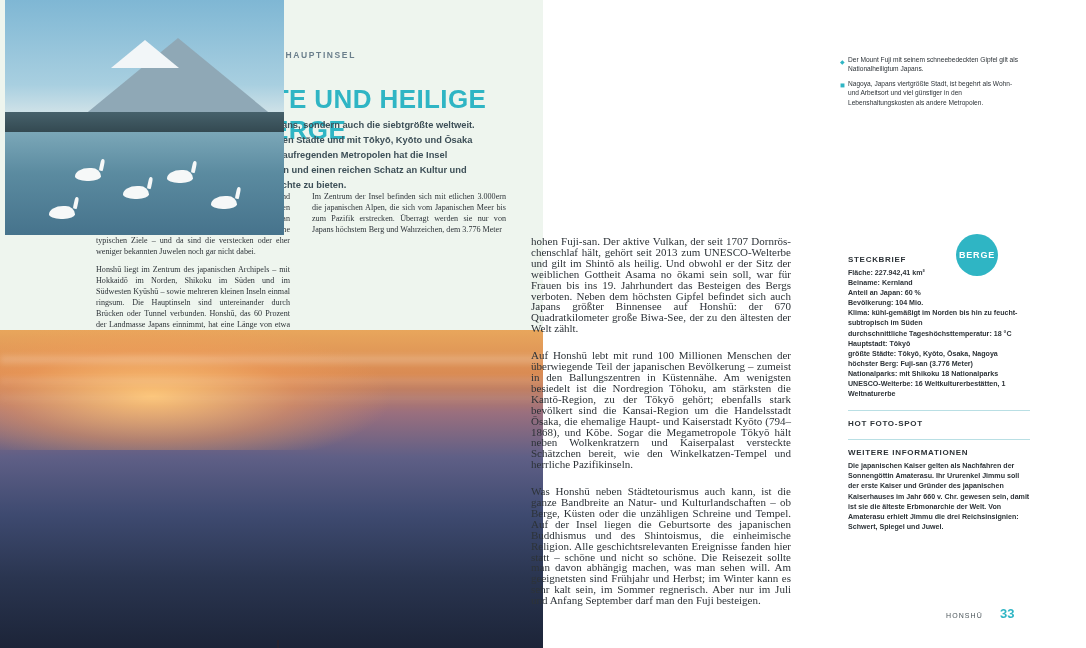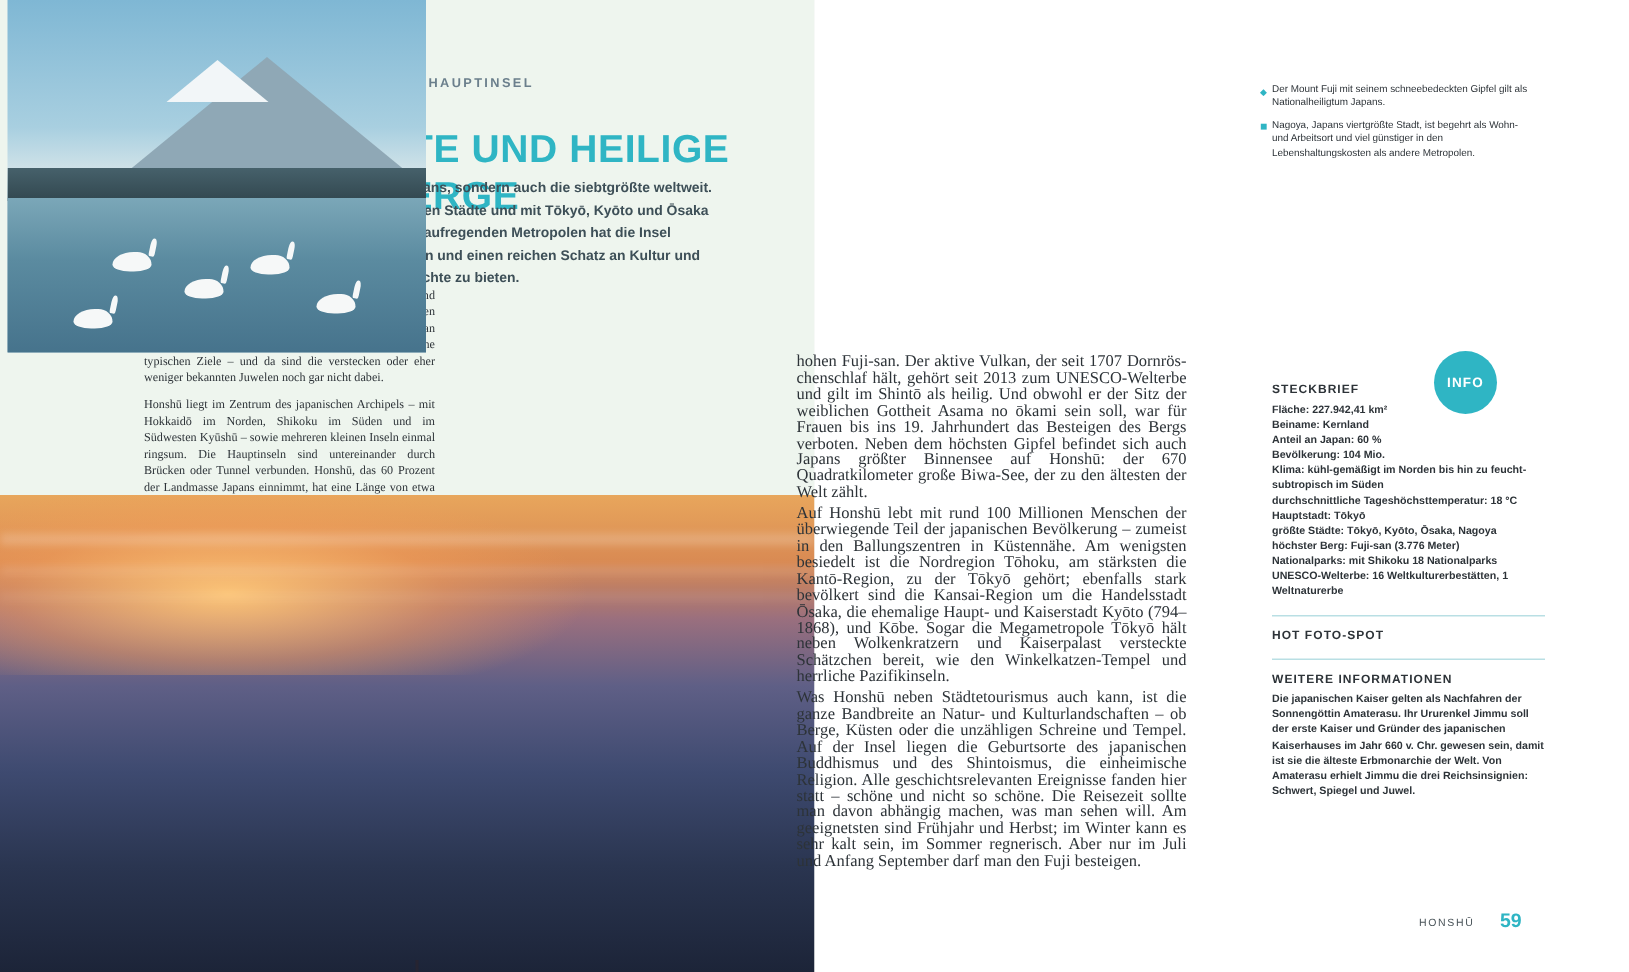--- a/index.html
+++ b/index.html
@@ -162,21 +162,21 @@
 
   .right-text {
     position: absolute; left: 531px; top: 236px;
     width: 260px;
   }
   .right-text p {
     font-size: 11px; line-height: 10.9px;
     color: #2d3338; text-align: justify;
     hyphens: auto;
   }
-  .right-text p + p { margin-top: 3px; }
+  .right-text p + p { margin-top: 16px; }
 
   
   .info-badge {
     position: absolute; left: 1x; top: 236px;
     width: 42px; height: 42px;
     border-radius: 50%;
     background: #2fb5c4;
     color: #fff;
     font-family: "Liberation Sans", sans-serif;
     font-size: 9px; font-weight: bold;
@@ -231,20 +231,23 @@
   <div class="left-page">
 
     <div class="kicker">HONSHŪ – DIE HAUPTINSEL</div>
     <div class="headline">MEGA-STÄDTE UND HEILIGE BERGE</div>
     <div class="standfirst">Sie ist nicht nur die größte Insel Japans, sondern auch die siebtgrößte weltweit. Auf Honshū befinden sich die meisten Städte und mit Tōkyō, Kyōto und Ōsaka auch die größten. Neben dem aufregenden Metropolen hat die Insel atemberaubende Naturlandschaften und einen reichen Schatz an Kultur und Geschichte zu bieten.</div>
 
     <div class="body-cols">
       <div class="body-col">
         <p class="dropcap-para"><span class="dropcap">F</span><span>ür die meisten sind die Hauptinsel und das Land Japan gleichbedeutend miteinander und deswegen favorisiert ein Großteil der Reisenden Honshū. Man braucht aber allein zwei bis drei Wochen für seine typischen Ziele – und da sind die verstecken oder eher weniger bekannten Juwelen noch gar nicht dabei.</span></p>
         <p>Honshū liegt im Zentrum des japanischen Archipels – mit Hokkaidō im Norden, Shikoku im Süden und im Südwesten Kyūshū – sowie mehreren kleinen Inseln einmal rings­um. Die Hauptinseln sind untereinander durch Brücken oder Tunnel verbunden. Honshū, das 60 Prozent der Landmasse Japans einnimmt, hat eine Länge von etwa 1.300 Kilometern und ist zwischen 50 und 240 Kilometer breit.</p>
+      </div>
+      <div class="body-col">
+        <p>Im Zentrum der Insel befinden sich mit etlichen 3.000ern die japanischen Alpen, die sich vom Japanischen Meer bis zum Pazifik erstrecken. Überragt werden sie nur von Japans höchstem Berg und Wahrzeichen, dem 3.776 Meter</p>
       </div>
     </div>
 
     <div class="city-photo">
       <div class="sky-glow"></div>
       <div class="cloudband" style="top:26px;"></div>
       <div class="cloudband" style="top:48px; height:5px; opacity:.6;"></div>
       <div class="cloudband" style="top:66px; height:4px; opacity:.45;"></div>
 
       <div class="tower">
@@ -281,21 +284,21 @@
       <span>Nagoya, Japans viertgrößte Stadt, ist begehrt als Wohn- und Arbeitsort und viel günstiger in den Lebenshaltungskosten als andere Metropolen.</span>
     </div>
   </div>
 
   <div class="right-text">
     <p>hohen Fuji-san. Der aktive Vulkan, der seit 1707 Dornrös­chenschlaf hält, gehört seit 2013 zum UNESCO-Welterbe und gilt im Shintō als heilig. Und obwohl er der Sitz der weiblichen Gottheit Asama no ōkami sein soll, war für Frauen bis ins 19. Jahrhundert das Besteigen des Bergs verboten. Neben dem höchsten Gipfel befindet sich auch Japans größter Binnensee auf Honshū: der 670 Quadratkilo­meter große Biwa-See, der zu den ältesten der Welt zählt.</p>
     <p>Auf Honshū lebt mit rund 100 Millionen Menschen der überwiegende Teil der japanischen Bevölkerung – zumeist in den Ballungszentren in Küstennähe. Am wenigsten besiedelt ist die Nordregion Tōhoku, am stärksten die Kantō-Region, zu der Tōkyō gehört; ebenfalls stark bevölkert sind die Kansai-Region um die Handelsstadt Ōsaka, die ehemalige Haupt- und Kaiserstadt Kyōto (794–1868), und Kōbe. Sogar die Megametropole Tōkyō hält neben Wolkenkratzern und Kaiserpalast versteckte Schätzchen bereit, wie den Winkelkatzen-Tempel und herrliche Pazifikinseln.</p>
     <p>Was Honshū neben Städtetourismus auch kann, ist die ganze Bandbreite an Natur- und Kulturlandschaften – ob Berge, Küsten oder die unzähligen Schreine und Tempel. Auf der Insel liegen die Geburtsorte des japanischen Buddhismus und des Shintoismus, die einheimische Religion. Alle geschichtsrelevanten Ereignisse fanden hier statt – schöne und nicht so schöne. Die Reisezeit sollte man davon abhängig machen, was man sehen will. Am geeignetsten sind Frühjahr und Herbst; im Winter kann es sehr kalt sein, im Sommer regnerisch. Aber nur im Juli und Anfang September darf man den Fuji besteigen.</p>
   </div>
 
-  <div class="info-badge" style="left:956px; top:234px;">INFO</div>
+  <div class="info-badge" style="left:956px; top:234px;">BERGE</div>
 
   <div class="sidebar">
     <div class="block">
       <h3>STECKBRIEF</h3>
       <p style="white-space:pre-line;">Fläche: 227.942,41 km²
 Beiname: Kernland
 Anteil an Japan: 60 %
 Bevölkerung: 104 Mio.
 Klima: kühl-gemäßigt im Norden bis hin zu feucht-subtropisch im Süden
 durchschnittliche Tageshöchsttemperatur: 18 °C
@@ -310,15 +313,15 @@
       <h3>HOT FOTO-SPOT</h3>
     </div>
     <div class="divider"></div>
     <div class="block">
       <h3>WEITERE INFORMATIONEN</h3>
       <p>Die japanischen Kaiser gelten als Nachfahren der Sonnengöttin Amaterasu. Ihr Ururenkel Jimmu soll der erste Kaiser und Gründer des japanischen Kaiserhauses im Jahr 660 v. Chr. gewesen sein, damit ist sie die älteste Erbmonarchie der Welt. Von Amaterasu erhielt Jimmu die drei Reichsinsignien: Schwert, Spiegel und Juwel.</p>
     </div>
   </div>
 
   <div class="folio">HONSHŪ</div>
-  <div class="folio-num">59</div>
+  <div class="folio-num">33</div>
 
 </div>
 
 </body></html>

